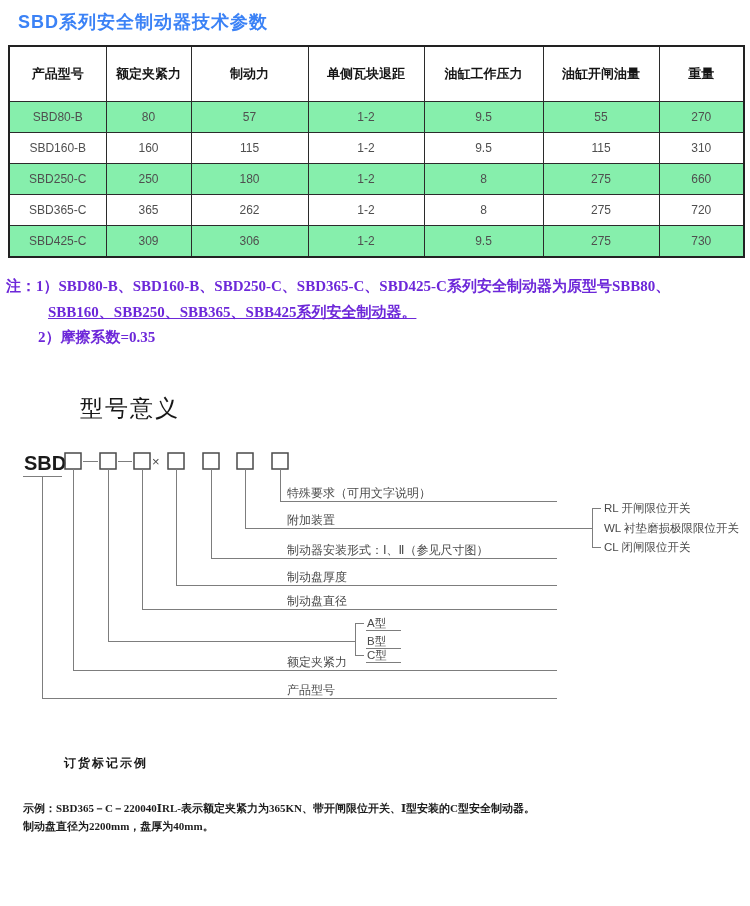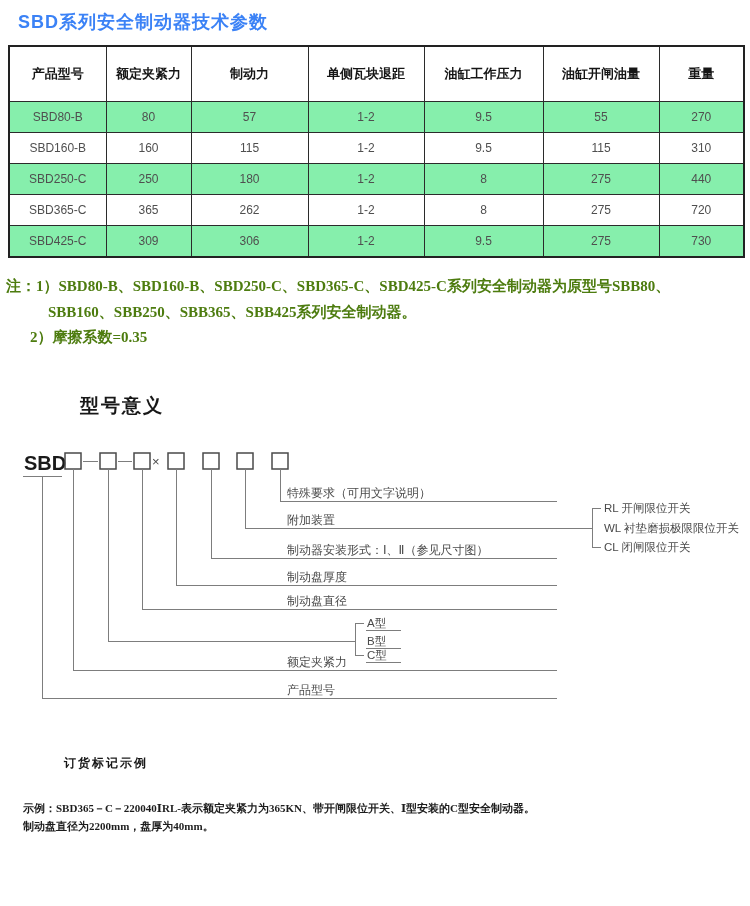--- a/index.html
+++ b/index.html
@@ -31,29 +31,29 @@
     height:54px;font-size:13px;font-weight:bold;color:#151515;background:#fff;
   }
   .spec-table td{
     height:30px;font-size:12px;color:#4f4f4f;font-weight:normal;
   }
   .spec-table tr.shade td{background:#86efac;}
   
   .notes{
     position:absolute;left:6px;top:274px;width:740px;
     font-family:"Liberation Serif","DejaVu Serif",serif;
-    font-weight:bold;font-size:15px;color:#4d7c0f;line-height:1.7;
+    font-weight:bold;font-size:15px;color:#6d28d9;line-height:1.7;
   }
   .notes p{margin:0;}
-  .notes .l2{margin-left:42px;}
-  .notes .l3{margin-left:24px;}
+  .notes .l2{margin-left:42px;text-decoration:underline;}
+  .notes .l3{margin-left:32px;}
   
   .model-heading{
     position:absolute;left:80px;top:393px;
-    font-size:19px;font-weight:bold;letter-spacing:2px;color:#171717;
+    font-size:23px;font-weight:normal;letter-spacing:2px;color:#171717;
   }
   .order-heading{
     position:absolute;left:64px;top:755px;
     font-size:12px;font-weight:bold;letter-spacing:2px;color:#171717;
   }
   
   .model-diagram{position:absolute;left:0;top:440px;}
   .model-diagram line{stroke:#7d7d7d;stroke-width:1;shape-rendering:crispEdges;}
   .model-diagram rect{fill:none;stroke:#4a4a4a;stroke-width:1.5;}
   .model-diagram text{
@@ -123,21 +123,21 @@
         <td>115</td>
         <td>310</td>
       </tr>
       <tr class="shade">
         <td>SBD250-C</td>
         <td>250</td>
         <td>180</td>
         <td>1-2</td>
         <td>8</td>
         <td>275</td>
-        <td>440</td>
+        <td>660</td>
       </tr>
       <tr>
         <td>SBD365-C</td>
         <td>365</td>
         <td>262</td>
         <td>1-2</td>
         <td>8</td>
         <td>275</td>
         <td>720</td>
       </tr>

